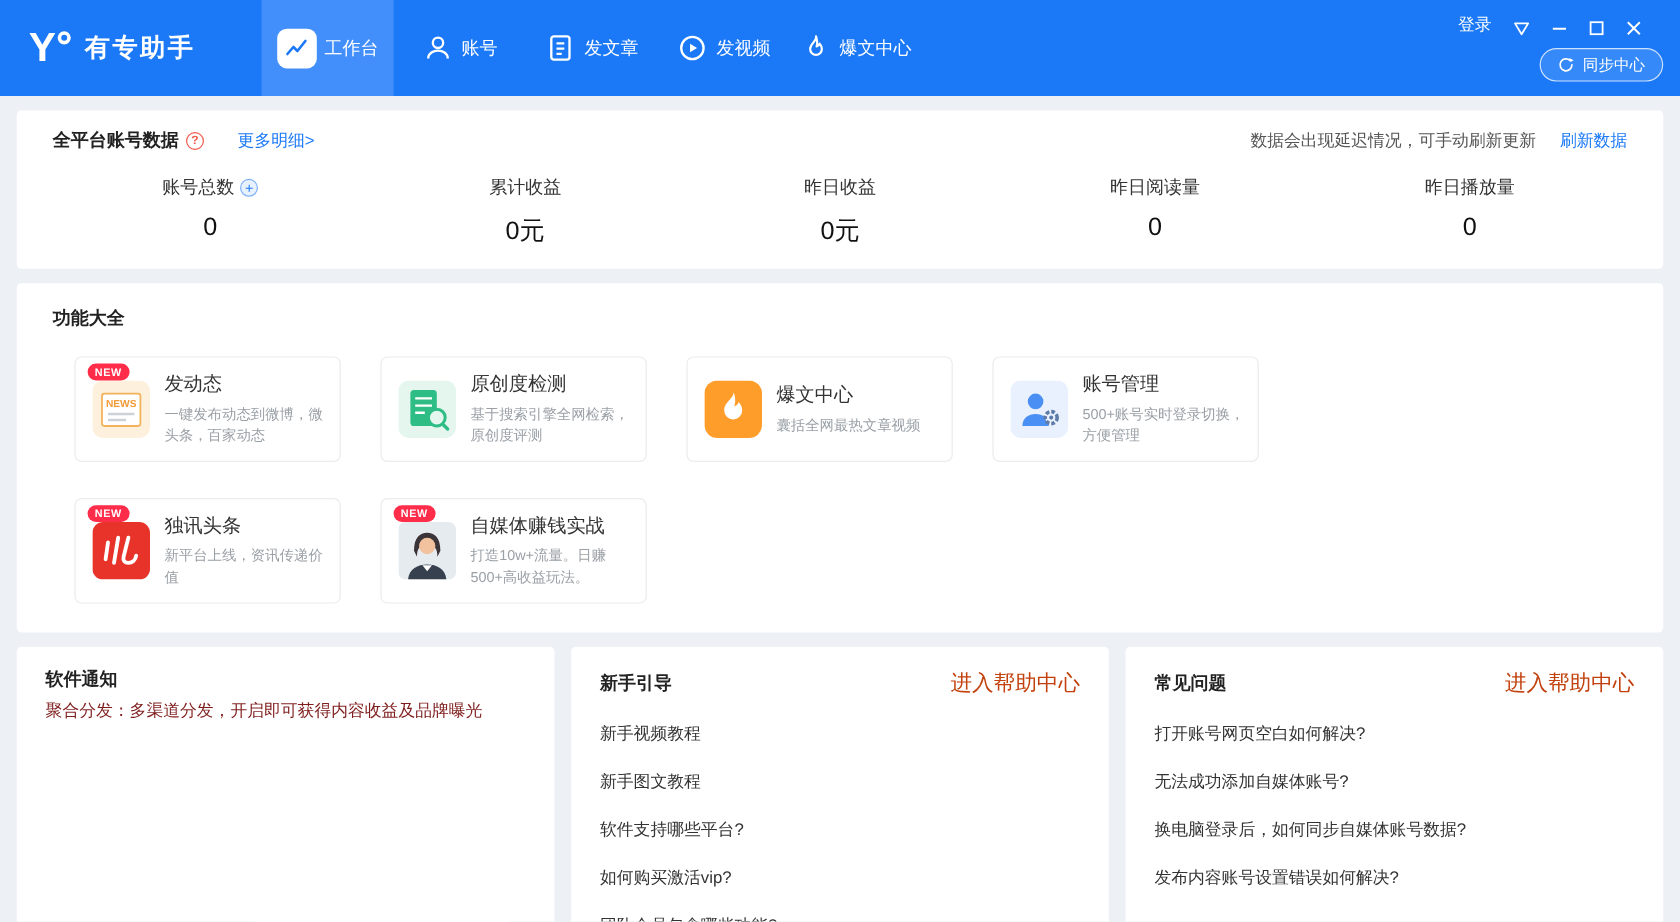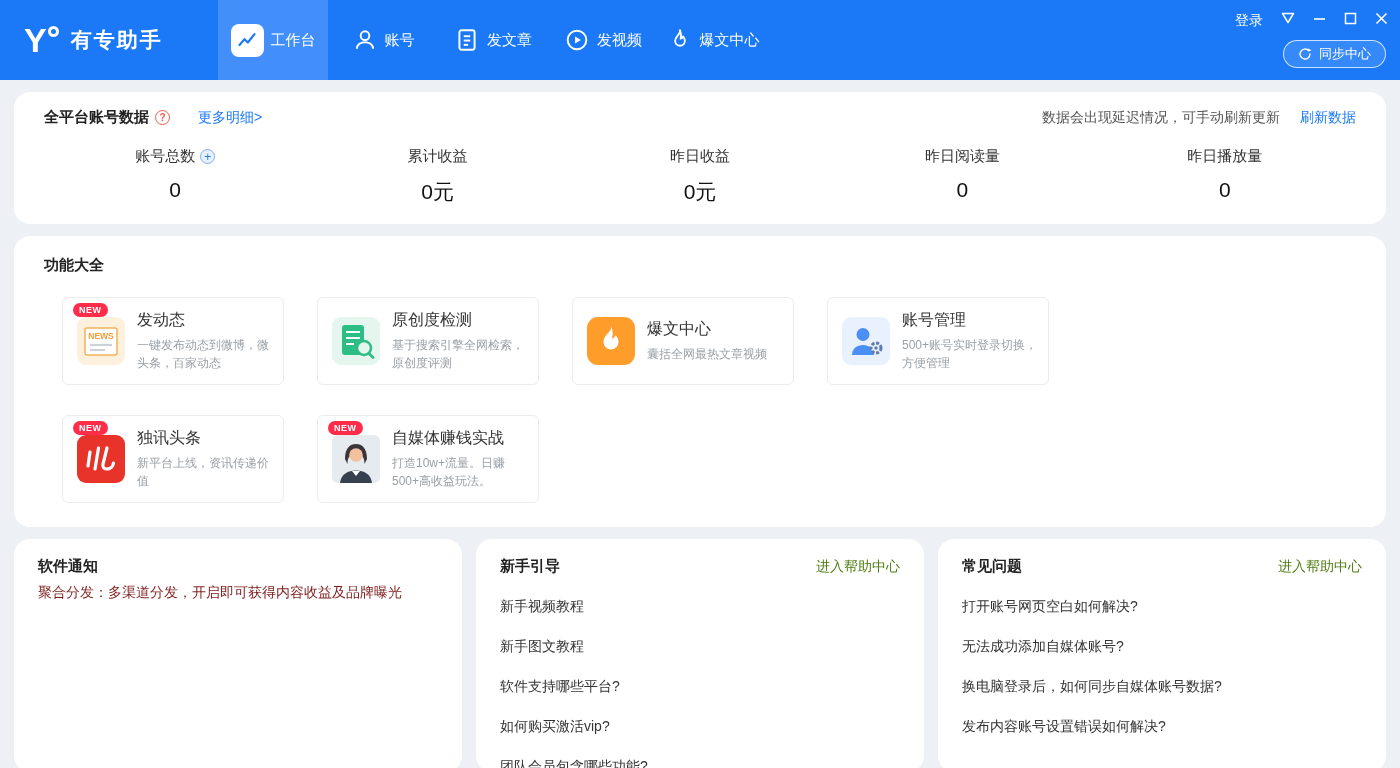--- a/index.html
+++ b/index.html
@@ -12,28 +12,28 @@
   .logo{display:flex;align-items:flex-start;font-weight:bold}
   .logo-text{font-size:34px;line-height:1;letter-spacing:-1px}
   .logo-o{width:11px;height:11px;border:3px solid #fff;border-radius:50%;margin-top:3px;margin-left:2px}
   .app-title{font-size:21px;font-weight:bold;letter-spacing:2px}
   .tabs{display:flex}
   .tab{width:110px;display:flex;flex-direction:row;align-items:center;justify-content:center;gap:7px;cursor:pointer}
   .tab.active{background:#428ffc}
   .tab-label{font-size:15px}
   .tab-iconbox{width:33px;height:33px;background:#fff;border-radius:8px;display:flex;align-items:center;justify-content:center}
   .tab-icon{height:33px;display:flex;align-items:center;justify-content:center}
-  .win-controls{position:absolute;top:12px;right:12px;display:flex;align-items:flex-start;gap:18px}
+  .win-controls{position:absolute;top:12px;right:32px;display:flex;align-items:flex-end;gap:18px}
   .login{font-size:14px;cursor:pointer}
   .wc-icon{display:flex;align-items:center;cursor:pointer}
   .sync-btn{position:absolute;top:40px;right:14px;height:28px;display:flex;align-items:center;gap:7px;padding:0 14px;border:1px solid rgba(255,255,255,.75);border-radius:14px;background:rgba(255,255,255,.12);font-size:13px;cursor:pointer}
 
   
   .main{padding:12px 14px 0;display:flex;flex-direction:column;gap:12px}
-  .card{background:#fff;border-radius:16px}
+  .card{background:#fff;border-radius:4px}
 
   .stats-card{padding:16px 30px 18px}
   .stats-head{display:flex;align-items:center;font-size:15px}
   .stats-title{font-weight:bold;color:#222}
   .q-icon{width:15px;height:15px;border:1.5px solid #f0594a;color:#f0594a;border-radius:50%;font-size:10px;font-weight:bold;display:inline-flex;align-items:center;justify-content:center;margin-left:6px;cursor:pointer}
   .more-link{color:#1b79f7;font-size:14px;margin-left:28px;cursor:pointer}
   .refresh-area{margin-left:auto;font-size:14px;color:#555}
   .refresh-link{color:#1b79f7;cursor:pointer;margin-left:20px}
   .stats-row{display:flex;margin-top:20px}
   .stat{flex:1;text-align:center}
@@ -46,21 +46,21 @@
   .feature-grid{display:grid;grid-template-columns:repeat(4,222px);gap:30px 33px;margin:22px 0 0 18px}
   .feature{position:relative;border:1px solid #ececec;border-radius:6px;height:88px;display:flex;align-items:center;gap:12px;padding:0 8px 0 14px;cursor:pointer;background:#fff}
   .fi{width:48px;height:48px;flex:none;display:flex}
   .feature-title{display:block;font-size:16px;color:#333}
   .feature-desc{display:block;font-size:12px;color:#9aa0a6;margin-top:5px;line-height:1.5}
   .badge{position:absolute;top:5px;left:10px;background:#ff2d4a;color:#fff;font-size:9px;font-weight:bold;padding:2px 6px;border-radius:8px;letter-spacing:.5px;z-index:2}
 
   .bottom-row{display:flex;gap:14px}
   .bottom-card{flex:1;padding:18px 24px;height:233px}
   .bottom-head{display:flex;justify-content:space-between;align-items:center}
-  .help-link{color:#4d7c0f;font-size:14px;cursor:pointer}
+  .help-link{color:#c2410c;font-size:18px;cursor:pointer}
   .notice-text{font-size:14px;color:#7f1d1d;margin-top:6px;line-height:1.5}
   .qa-list{list-style:none;margin-top:14px}
   .qa-list li{font-size:14px;color:#333;margin-top:22px;cursor:pointer;white-space:nowrap;overflow:hidden}
 </style>
 </head>
 <body>
 
 <header class="topbar">
   <div class="brand">
     <div class="logo">

